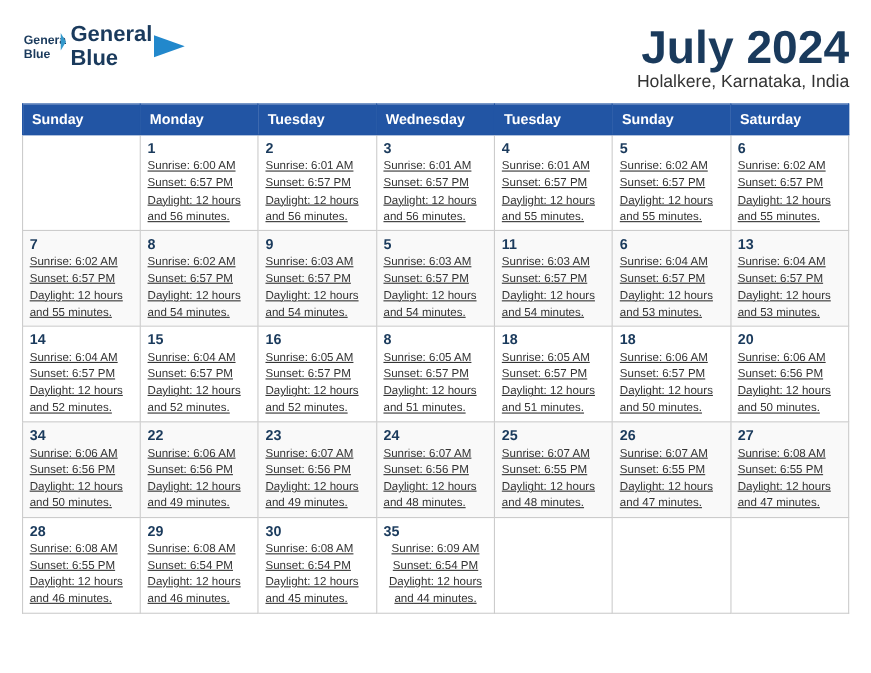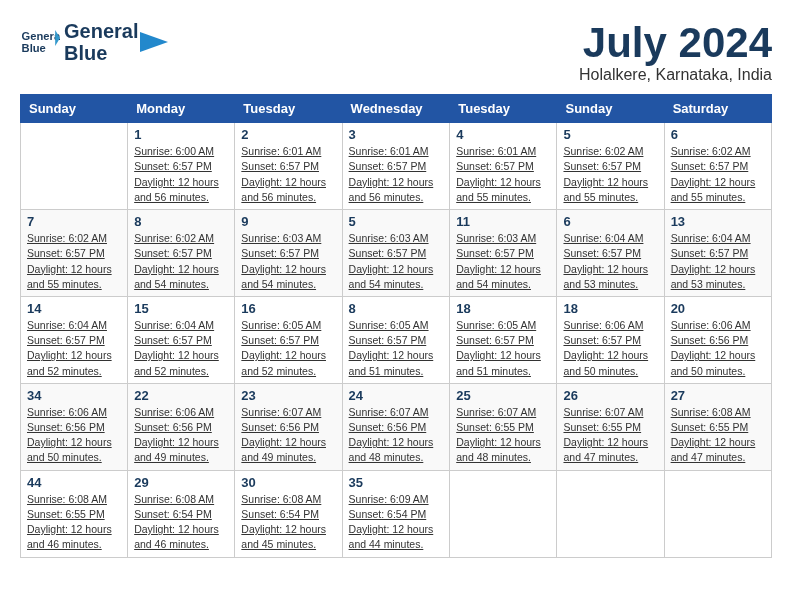--- a/index.html
+++ b/index.html
@@ -309,21 +309,21 @@
         <td>
           <div class="day-num">27</div>
           <div class="day-info" style="white-space: pre-line;">Sunrise: 6:08 AM
 Sunset: 6:55 PM
 Daylight: 12 hours
 and 47 minutes.</div>
         </td>
       </tr>
       <tr>
         <td>
-          <div class="day-num">44</div>
+          <div class="day-num">28</div>
           <div class="day-info" style="white-space: pre-line;">Sunrise: 6:08 AM
 Sunset: 6:55 PM
 Daylight: 12 hours
 and 46 minutes.</div>
         </td>
         <td>
           <div class="day-num">29</div>
           <div class="day-info" style="white-space: pre-line;">Sunrise: 6:08 AM
 Sunset: 6:54 PM
 Daylight: 12 hours
@@ -331,21 +331,21 @@
         </td>
         <td>
           <div class="day-num">30</div>
           <div class="day-info" style="white-space: pre-line;">Sunrise: 6:08 AM
 Sunset: 6:54 PM
 Daylight: 12 hours
 and 45 minutes.</div>
         </td>
         <td>
           <div class="day-num">35</div>
-          <div class="day-info" style="white-space: pre-line;">Sunrise: 6:09 AM
+          <div class="day-info" style="white-space: pre-line; text-align: center;">Sunrise: 6:09 AM
 Sunset: 6:54 PM
 Daylight: 12 hours
 and 44 minutes.</div>
         </td>
         <td class="empty-cell"></td>
         <td class="empty-cell"></td>
         <td class="empty-cell"></td>
       </tr>
     </tbody>
 </table>

